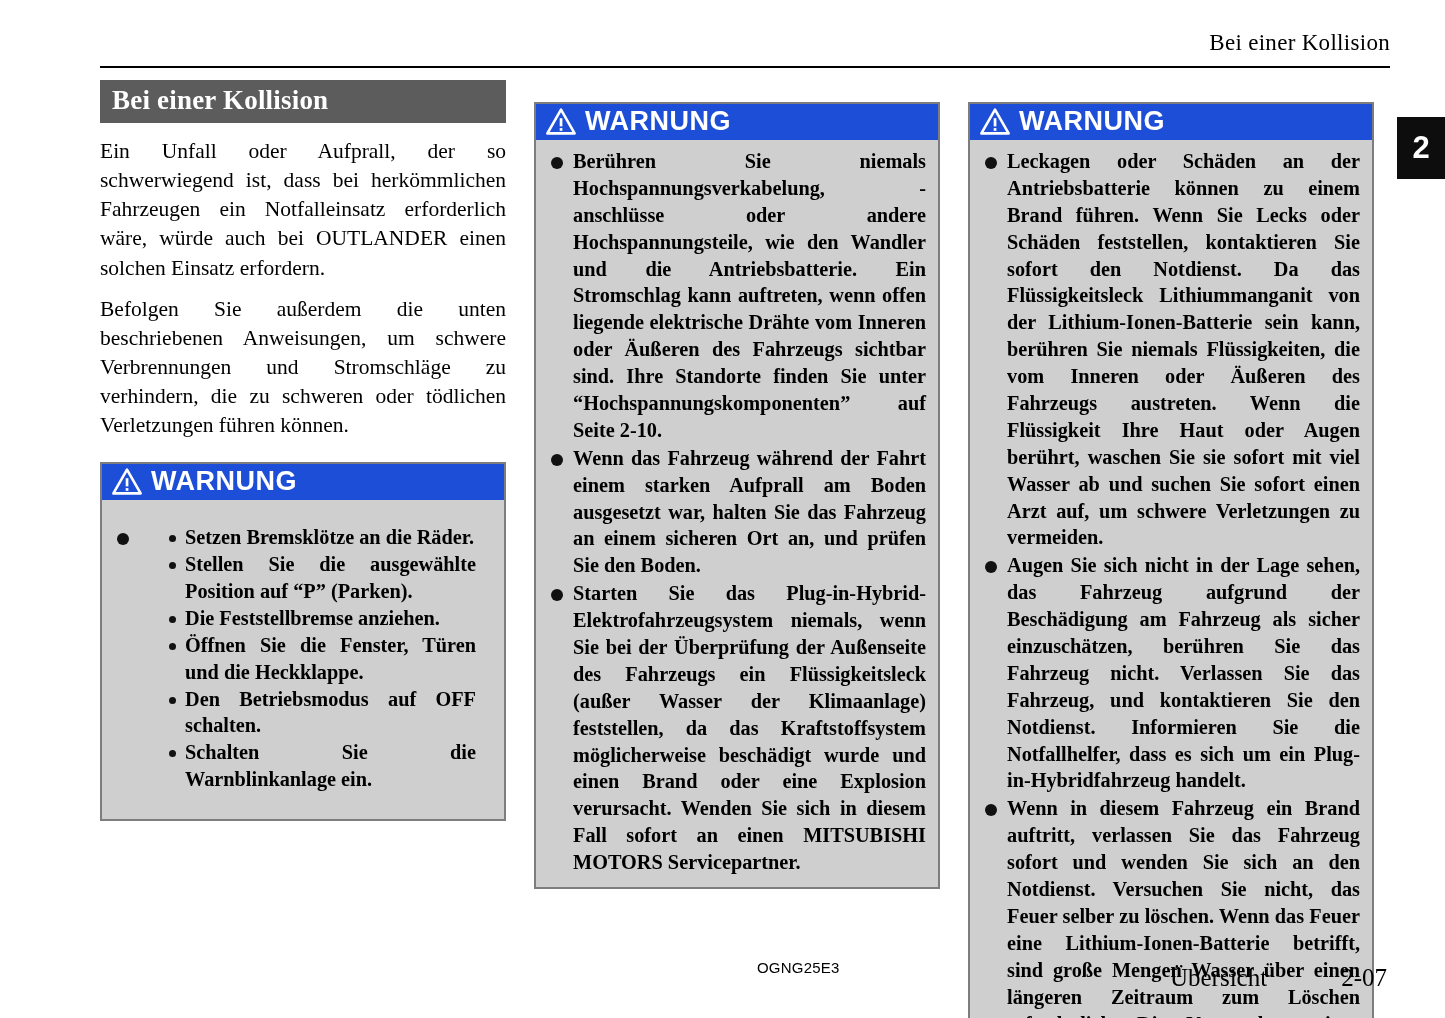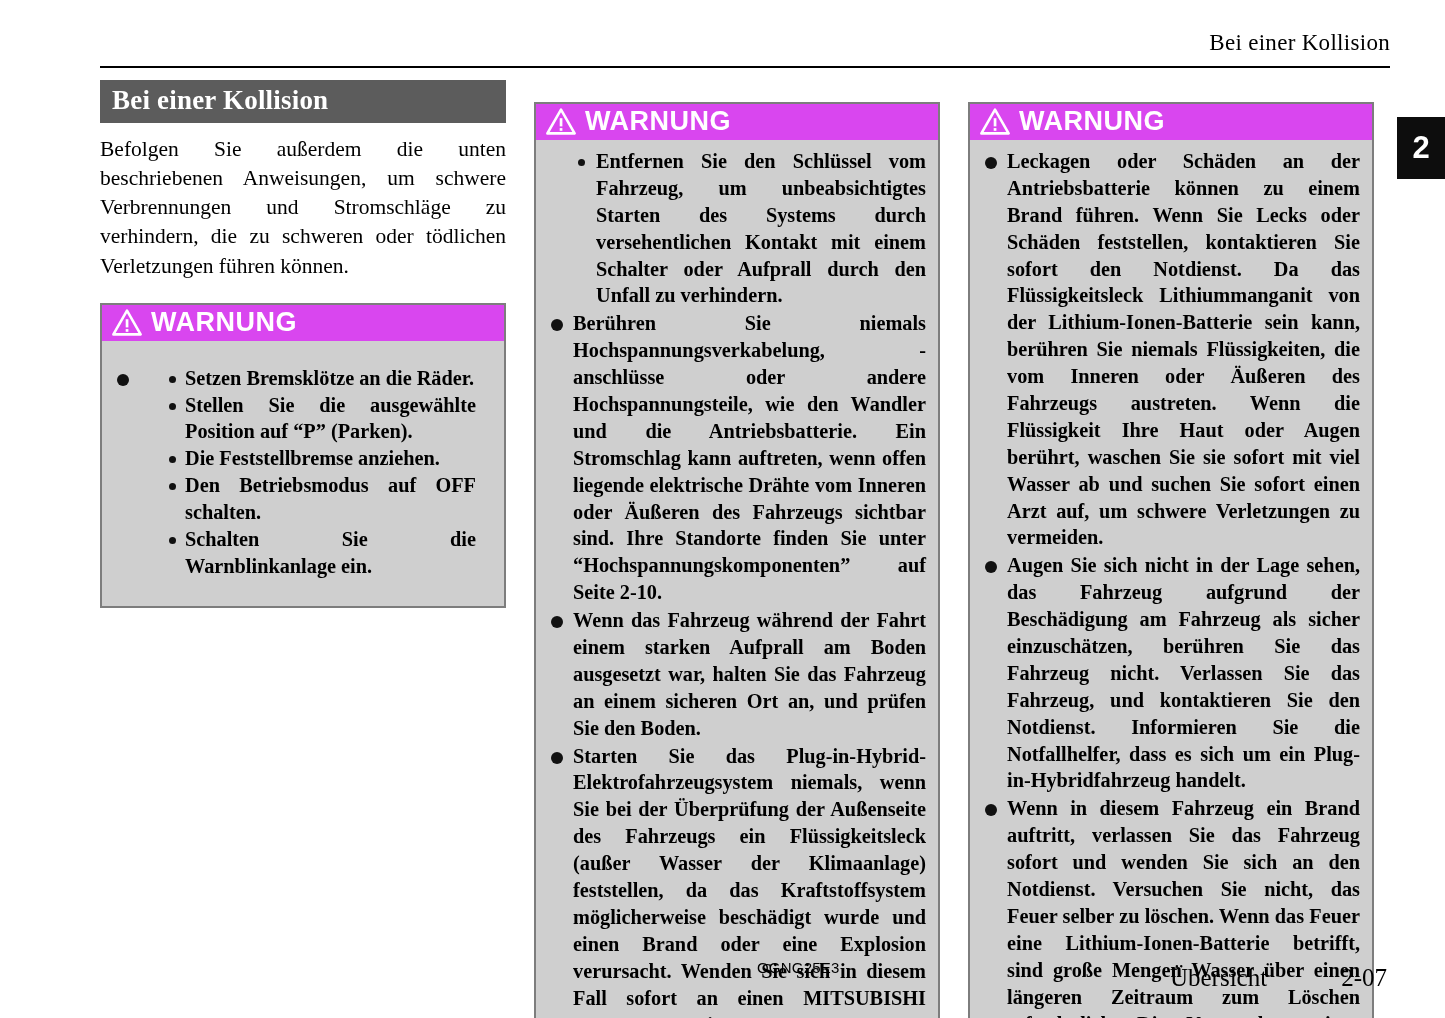--- a/index.html
+++ b/index.html
@@ -101,21 +101,21 @@
   }
   .body-para.first { margin-top: 14px; }
 
   
   .warning-box {
     border: 2px solid #7d7d7d;
     background: #cfcfcf;
     margin-top: 22px;
   }
   .warning-header {
-    background: #d946ef;
+    background: #1d4ed8;
     display: flex;
     align-items: center;
     gap: 9px;
     padding: 4px 10px 5px 10px;
   }
   .warn-tri {
     display: block;
     width: 30px;
     height: 27px;
     flex: 0 0 30px;
@@ -239,38 +239,40 @@
   <div class="chapter-tab">
     <span>2</span>
   </div>
 
   <div class="columns">
 
     <div class="col">
 
       <div class="section-title">Bei einer Kollision</div>
 
+      <p class="body-para first">Ein Unfall oder Aufprall, der so schwerwiegend ist, dass bei herkömmlichen Fahrzeugen ein Notfalleinsatz erforderlich wäre, würde auch bei OUTLANDER einen solchen Einsatz erfordern.</p>
       <p class="body-para">Befolgen Sie außerdem die unten beschriebenen Anweisungen, um schwere Verbrennungen und Stromschläge zu verhindern, die zu schweren oder tödlichen Verletzungen führen können.</p>
 
       <div class="warning-box">
         <div class="warning-header">
           <svg class="warn-tri" viewBox="0 0 30 27">
             <path d="M15 1.6 L28.6 25.4 L1.4 25.4 Z" fill="none" stroke="#ffffff" stroke-width="2.6" stroke-linejoin="round"></path>
             <rect x="13.7" y="10.2" width="2.7" height="8.2" fill="#ffffff"></rect>
             <rect x="13.7" y="20.1" width="2.7" height="2.7" fill="#ffffff"></rect>
           </svg>
           <span class="warning-word">WARNUNG</span>
         </div>
         <div class="warning-body">
           <ul class="wlist">
             <li class="lvl1">
               <ul class="sublist">
                 <li><span class="noj">Setzen Bremsklötze an die Räder.</span></li>
                 <li><span>Stellen Sie die ausgewählte Position auf “P” (Parken).</span></li>
                 <li><span class="noj">Die Feststellbremse anziehen.</span></li>
+                <li><span>Öffnen Sie die Fenster, Türen und die Heckklappe.</span></li>
                 <li><span class="noj">Den Betriebsmodus auf OFF schalten.</span></li>
                 <li><span class="noj">Schalten Sie die Warnblinkanlage ein.</span></li>
               </ul>
             </li>
           </ul>
         </div>
       </div>
     </div>
 
     <div class="col">
@@ -278,21 +280,20 @@
         <div class="warning-header">
           <svg class="warn-tri" viewBox="0 0 30 27">
             <path d="M15 1.6 L28.6 25.4 L1.4 25.4 Z" fill="none" stroke="#ffffff" stroke-width="2.6" stroke-linejoin="round"></path>
             <rect x="13.7" y="10.2" width="2.7" height="8.2" fill="#ffffff"></rect>
             <rect x="13.7" y="20.1" width="2.7" height="2.7" fill="#ffffff"></rect>
           </svg>
           <span class="warning-word">WARNUNG</span>
         </div>
         <div class="warning-body">
           <ul class="wlist">
-            <li class="lvl2">Entfernen Sie den Schlüssel vom Fahrzeug, um unbeabsichtigtes Starten des Systems durch versehentlichen Kontakt mit einem Schalter oder Aufprall durch den Unfall zu verhindern.</li>
             <li class="lvl1">Berühren Sie niemals Hochspannungsverkabelung, -anschlüsse oder andere Hochspannungsteile, wie den Wandler und die Antriebsbatterie. Ein Stromschlag kann auftreten, wenn offen liegende elektrische Drähte vom Inneren oder Äußeren des Fahrzeugs sichtbar sind. Ihre Standorte finden Sie unter “Hochspannungskomponenten” auf Seite 2-10.</li>
             <li class="lvl1">Wenn das Fahrzeug während der Fahrt einem starken Aufprall am Boden ausgesetzt war, halten Sie das Fahrzeug an einem sicheren Ort an, und prüfen Sie den Boden.</li>
             <li class="lvl1">Starten Sie das Plug-in-Hybrid-Elektrofahrzeugsystem niemals, wenn Sie bei der Überprüfung der Außenseite des Fahrzeugs ein Flüssigkeitsleck (außer Wasser der Klimaanlage) feststellen, da das Kraftstoffsystem möglicherweise beschädigt wurde und einen Brand oder eine Explosion verursacht. Wenden Sie sich in diesem Fall sofort an einen MITSUBISHI MOTORS Servicepartner.</li>
           </ul>
         </div>
       </div>
     </div>
 
     <div class="col">
       <div class="warning-box">

